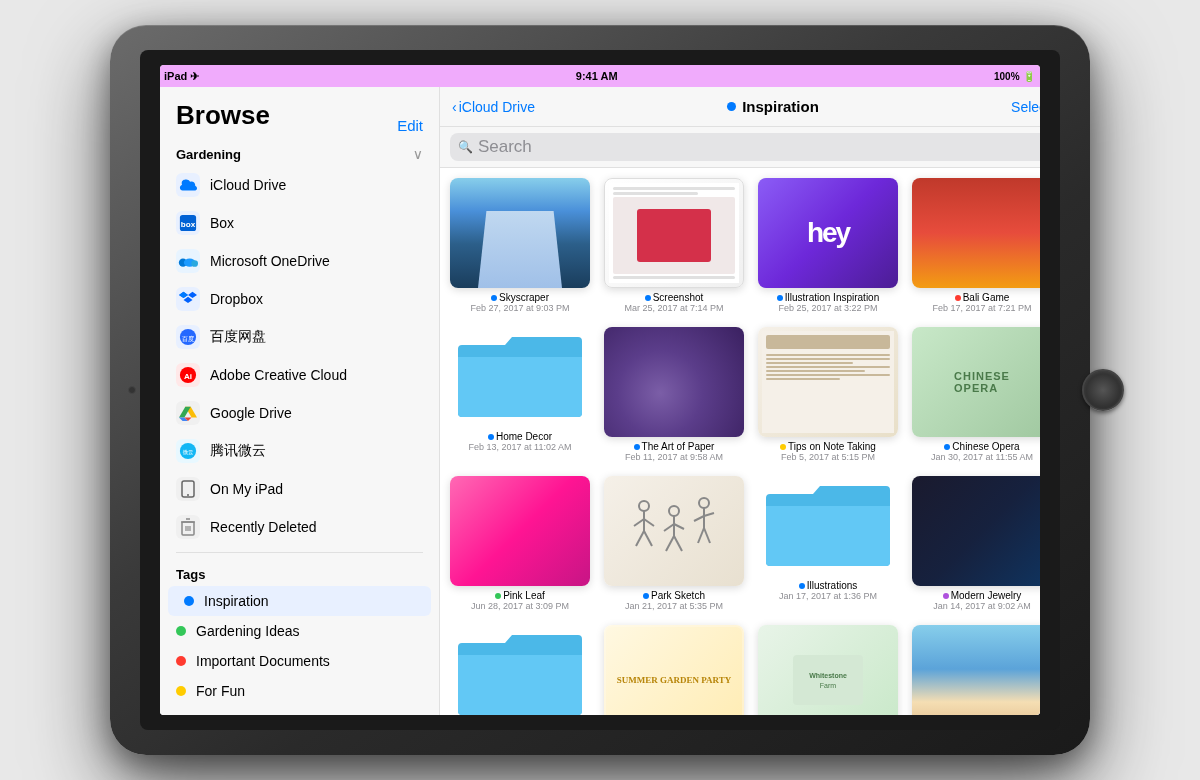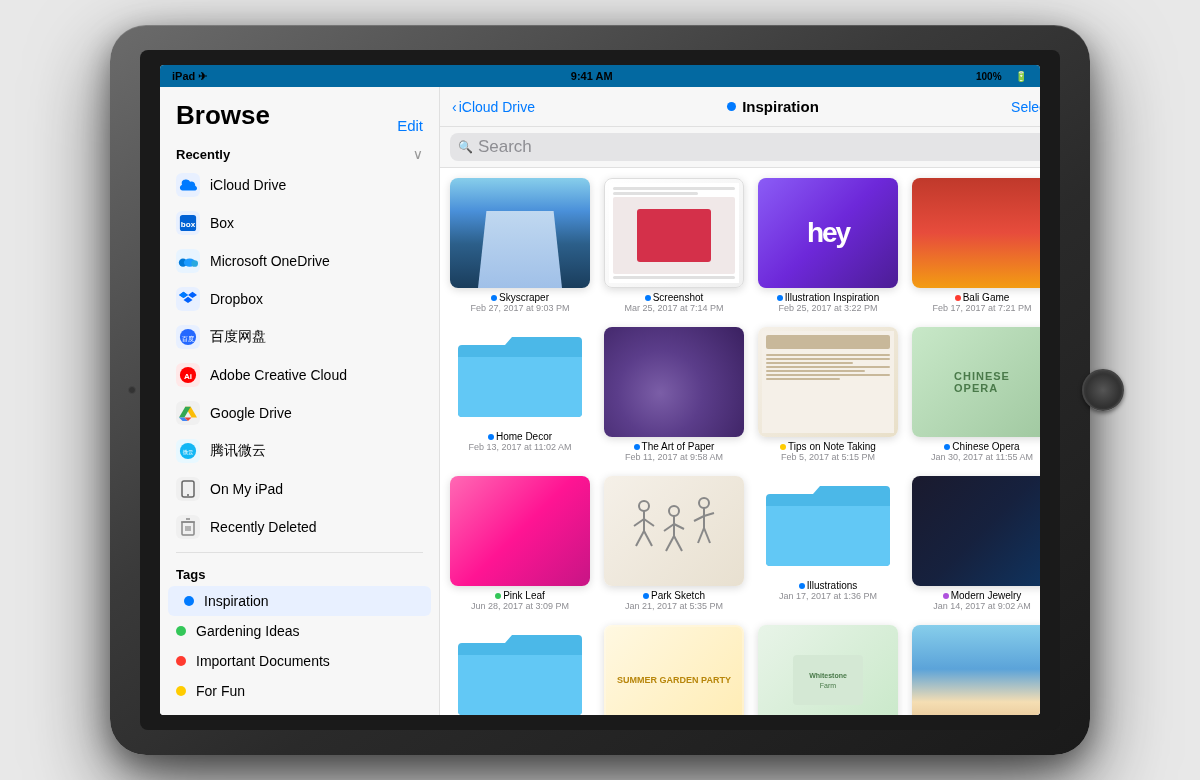--- a/index.html
+++ b/index.html
@@ -85,34 +85,34 @@
       background: #f5f5f7;
       border-radius: 4px;
       overflow: hidden;
       display: flex;
       flex-direction: column;
     }
 
     
     .status-bar {
       height: 22px;
-      background: #0369a1;
+      background: #f0abfc;
       display: flex;
       align-items: center;
       justify-content: space-between;
-      padding: 0 12px;
+      padding: 0 4px;
       font-size: 11px;
       font-weight: 600;
       color: #000;
       flex-shrink: 0;
     }
 
     .status-left { display: flex; align-items: center; gap: 4px; }
     .status-center { font-size: 11px; font-weight: 600; }
-    .status-right { display: flex; align-items: center; gap: 14px; font-size: 10px; }
+    .status-right { display: flex; align-items: center; gap: 4px; font-size: 10px; }
 
     
     .app-content {
       flex: 1;
       display: flex;
       background: #f7f7f7;
     }
 
     
     .sidebar {
@@ -386,20 +386,21 @@
     .thumb-parksketch {
       background: linear-gradient(135deg, #f5f0e8 0%, #e8e0d0 100%);
     }
 
     .thumb-modernjewelry {
       background: linear-gradient(135deg, #1a1a2e 0%, #16213e 50%, #0f3460 100%);
     }
 
     .thumb-summergarden {
       background: linear-gradient(135deg, #fff9e6 0%, #fff0c8 100%);
+      font-family: Liberation Serif, serif;
     }
 
     .thumb-beach {
       background: linear-gradient(180deg, #87CEEB 0%, #5BA3D9 40%, #F5DEB3 70%, #DEB887 100%);
     }
 
     
     .folder-svg {
       width: 140px;
       height: 100px;
@@ -476,21 +477,21 @@
 
         <div class="app-content">
 
           <div class="sidebar">
             <div class="sidebar-header">
               <span class="browse-title">Browse</span>
               <span class="edit-button">Edit</span>
             </div>
 
             <div class="section-header">
-              <span class="section-title">Recently</span>
+              <span class="section-title">Gardening</span>
               <span class="section-chevron">∨</span>
             </div>
 
             <div class="sidebar-item">
               <div class="sidebar-item-icon" style="background: #e8f0ff;">
                 <svg width="18" height="18" viewBox="0 0 20 14" fill="none">
                   <path d="M16 13H4C2.3 13 1 11.7 1 10c0-1.5 1-2.7 2.4-3C3.1 6.4 3 5.7 3 5c0-3.3 2.7-4 5-4 1.8 0 3.4.9 4.3 2.3C13 3.1 13.5 3 14 3c2.2 0 4 1.8 4 4 0 .3 0 .6-.1.9C19.1 8.3 20 9.6 20 11c0 1.1-.9 2-2 2h-2z" fill="#007AFF"></path>
                 </svg>
               </div>
               <span class="sidebar-item-label">iCloud Drive</span>

